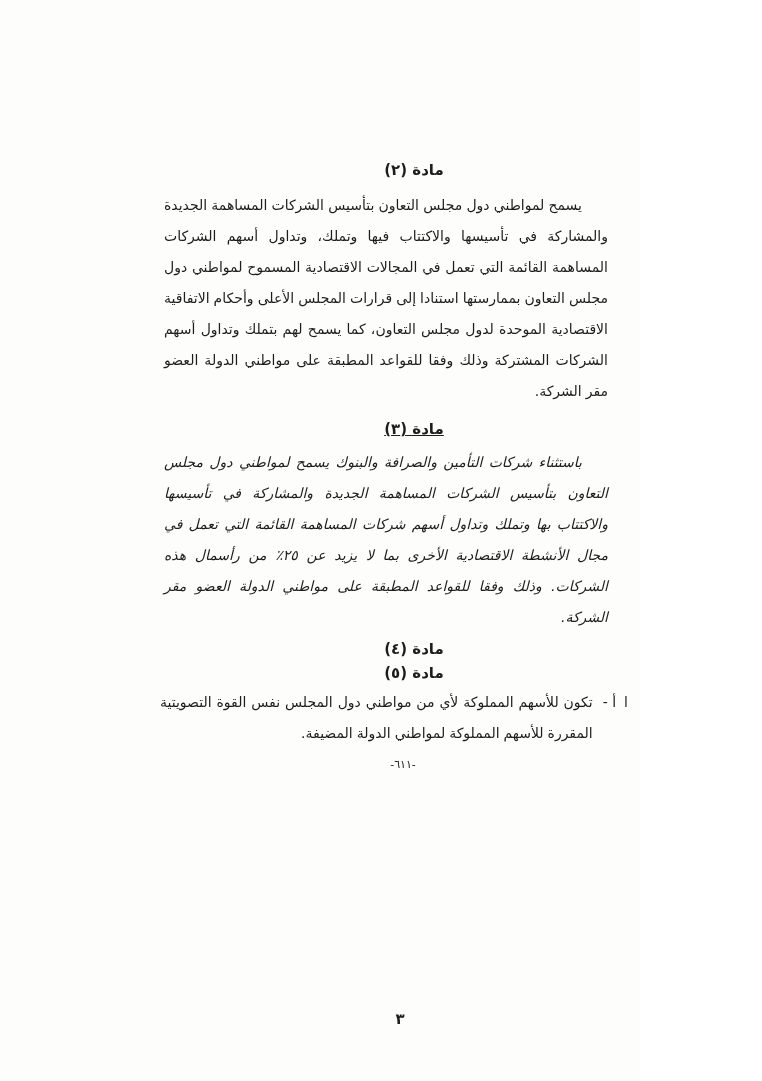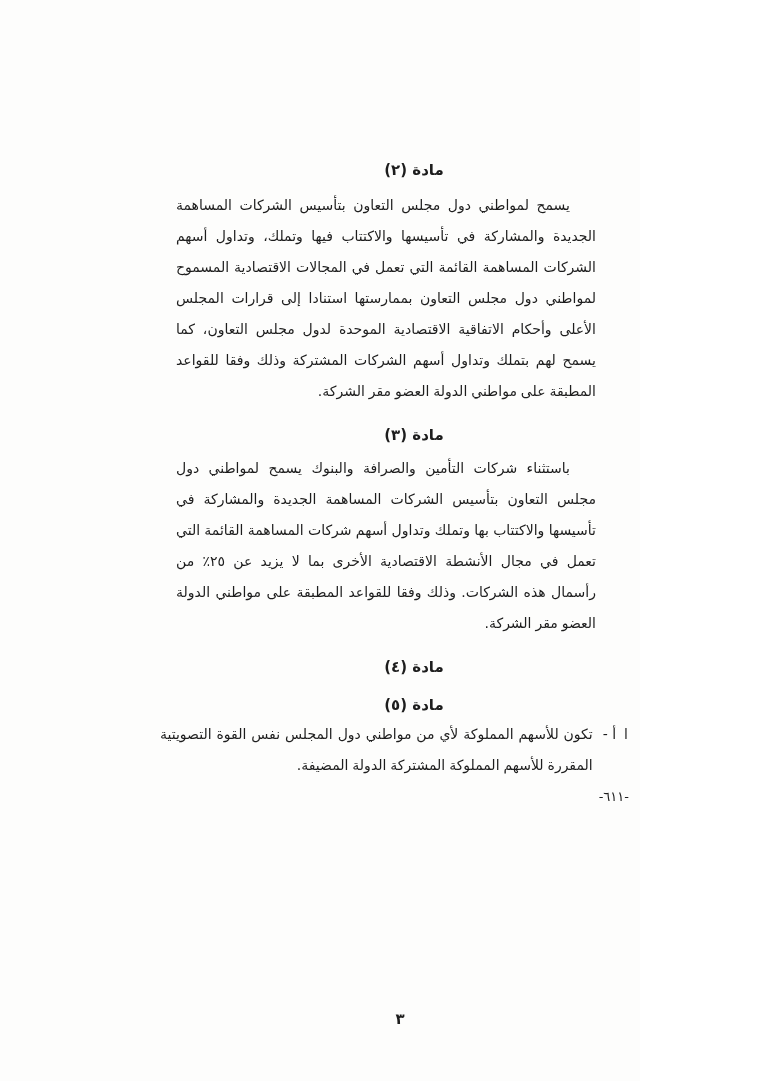--- a/index.html
+++ b/index.html
@@ -25,32 +25,32 @@
   }
   .article-heading {
     margin: 0;
     font-size: 15px;
     font-weight: bold;
     text-align: center;
     line-height: 24px;
     transform: translateX(28px);
   }
   .body-para {
-    margin: 16px;
+    margin: 4px;
     font-size: 14px;
     line-height: 31px;
     text-align: justify;
     word-spacing: -0.5px;
   }
   .indent { text-indent: 26px; }
   .mt-8  { margin-top: 8px; }
-  .mt-10 { margin-top: 10px; }
-  .mt-6  { margin-top: 6px; }
+  .mt-10 { margin-top: 10px; text-decoration: underline; }
+  .mt-6  { margin-top: 6px; font-style: italic; }
   .mt-16 { margin-top: 4px; }
-  .mt-14 { margin-top: 14px; }
+  .mt-14 { margin-top: 0; }
   .mt-2  { margin-top: 2px; }
   .list-item {
     display: flex;
     flex-direction: row;
     align-items: flex-start;
     font-size: 14px;
     line-height: 31px;
   }
   .stray-mark {
     flex: 0 0 auto;
@@ -64,21 +64,22 @@
     white-space: nowrap;
   }
   .item-text {
     flex: 1 1 auto;
     margin: 0;
     text-align: justify;
     word-spacing: -0.5px;
   }
   .page-number {
     margin-top: 6px;
-    font-size: 13px;
+    font-size: 11px;
+    text-align: center;
     line-height: 20px;
     transform: translateX(17px);
     letter-spacing: 1px;
   }
   .folio {
     position: absolute;
     top: 1010px;
     left: 390px;
     width: 20px;
     text-align: center;
@@ -104,21 +105,21 @@
     <p class="body-para indent mt-6">باستثناء شركات التأمين والصرافة والبنوك يسمح لمواطني دول مجلس التعاون بتأسيس الشركات المساهمة الجديدة والمشاركة في تأسيسها والاكتتاب بها وتملك وتداول أسهم شركات المساهمة القائمة التي تعمل في مجال الأنشطة الاقتصادية الأخرى بما لا يزيد عن ٢٥٪ من رأسمال هذه الشركات. وذلك وفقا للقواعد المطبقة على مواطني الدولة العضو مقر الشركة.</p>
 
     <h2 class="article-heading mt-16">مادة (٤)</h2>
 
 
     <h2 class="article-heading mt-14">مادة (٥)</h2>
 
     <div class="list-item mt-2">
       <span class="stray-mark">ا</span>
       <span class="item-marker">أ -</span>
-      <p class="item-text">تكون للأسهم المملوكة لأي من مواطني دول المجلس نفس القوة التصويتية المقررة للأسهم المملوكة المشتركة الدولة المضيفة.</p>
+      <p class="item-text">تكون للأسهم المملوكة لأي من مواطني دول المجلس نفس القوة التصويتية المقررة للأسهم المملوكة لمواطني الدولة المضيفة.</p>
     </div>
 
     <div class="page-number">-٦١١-</div>
 
   </div>
 
   <div class="folio">٣</div>
 
 </div>
 

